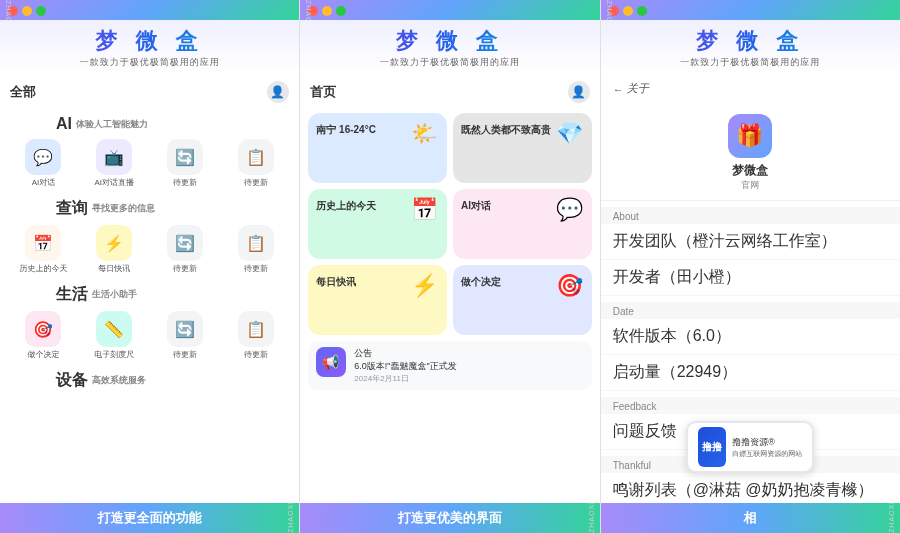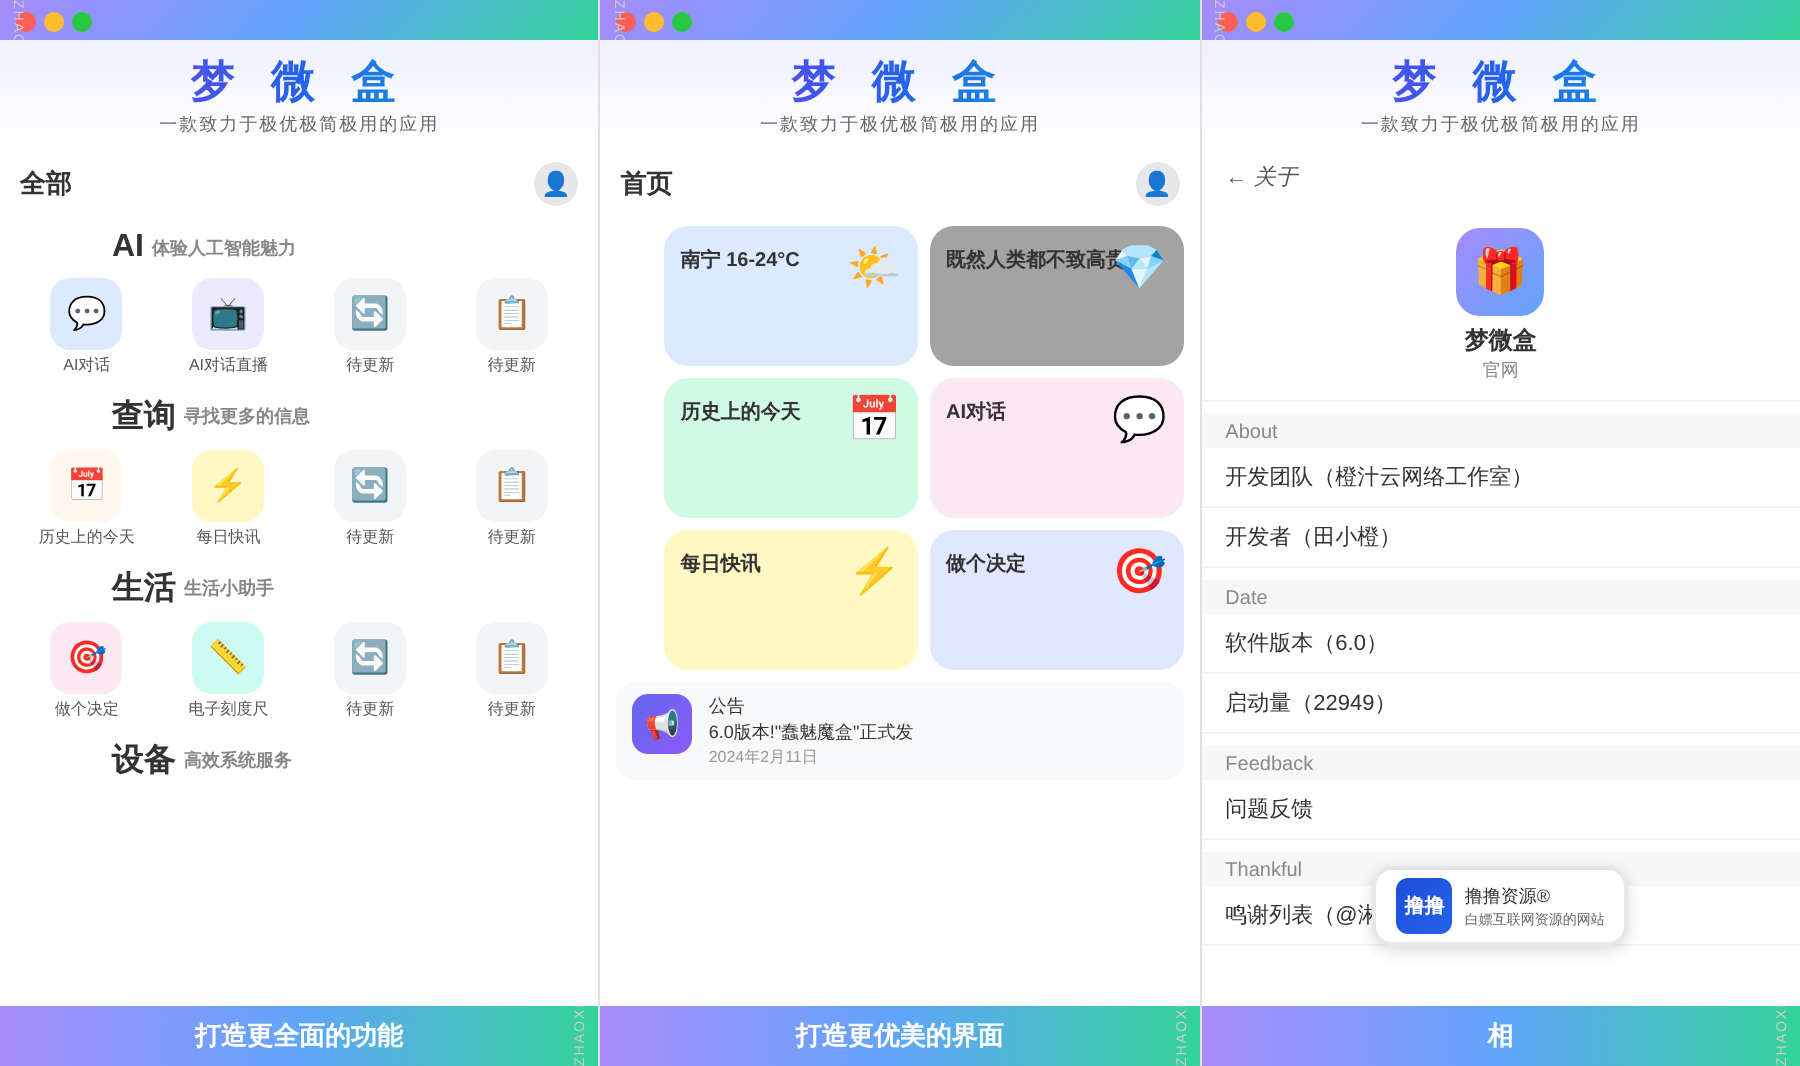--- a/index.html
+++ b/index.html
@@ -141,21 +141,20 @@
     }
 
     
     .p2-content { padding: 6px 8px; }
 
     .card-grid {
       display: grid;
       grid-template-columns: 1fr 1fr;
       gap: 6px;
       margin-bottom: 6px;
-      margin-left: 24px;
     }
     .card {
       border-radius: 12px;
       padding: 10px 8px;
       position: relative;
       overflow: hidden;
     }
     .card-title { font-size: 10px; font-weight: 600; color: #333; }
     .card-icon {
       position: absolute;
@@ -230,21 +229,21 @@
     }
     .about-section-title {
       font-size: 10px;
       color: #888;
       padding: 4px 12px 2px;
       background: #f7f7f7;
     }
     .about-row {
       padding: 7px 12px;
       border-bottom: 1px solid #f5f5f5;
-      font-size: 11px;
+      font-size: 16px;
       color: #333;
       display: flex;
       align-items: center;
     }
 
     
     .bottom-watermark {
       position: absolute;
       bottom: 30px;
       left: 0;
@@ -259,21 +258,21 @@
       background: white;
       border: 2px solid #e5e7eb;
       border-radius: 10px;
       padding: 4px 10px;
       display: flex;
       align-items: center;
       gap: 6px;
       box-shadow: 0 2px 8px rgba(0,0,0,0.15);
     }
     .watermark-badge-logo {
-      width: 28px; height: 28px;
+      width: 28px; height: 40px;
       background: linear-gradient(135deg, #2563eb, #1d4ed8);
       border-radius: 6px;
       display: flex; align-items: center; justify-content: center;
       color: white; font-size: 14px; font-weight: 900;
     }
     .watermark-badge-text { font-size: 9px; color: #333; font-weight: 400; }
     .watermark-badge-sub { font-size: 7px; color: #666; }
 
     
     .side-text {
@@ -425,21 +424,21 @@
       <span>首页</span>
       <div class="user-icon">👤</div>
     </div>
 
     <div class="p2-content">
       <div class="card-grid">
         <div class="card card-tall" style="background:#dbeafe;">
           <div class="card-title">南宁 16-24°C</div>
           <div class="card-icon">🌤️</div>
         </div>
-        <div class="card card-tall" style="background:#a3a3a3;">
+        <div class="card card-tall" style="background:#e5e5e5;">
           <div class="card-title">既然人类都不致高贵</div>
           <div class="card-icon">💎</div>
         </div>
       </div>
       <div class="card-grid">
         <div class="card card-tall" style="background:#d1fae5;">
           <div class="card-title">历史上的今天</div>
           <div class="card-icon">📅</div>
         </div>
         <div class="card card-tall" style="background:#fce7f3;">

